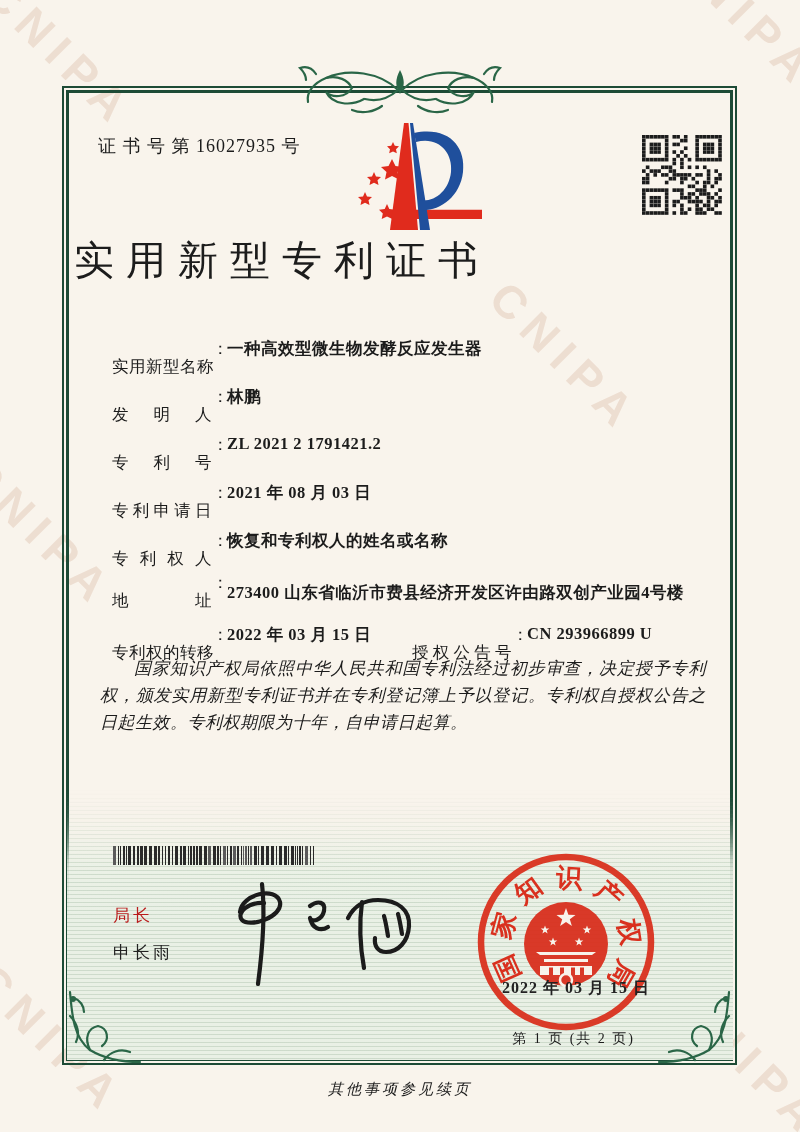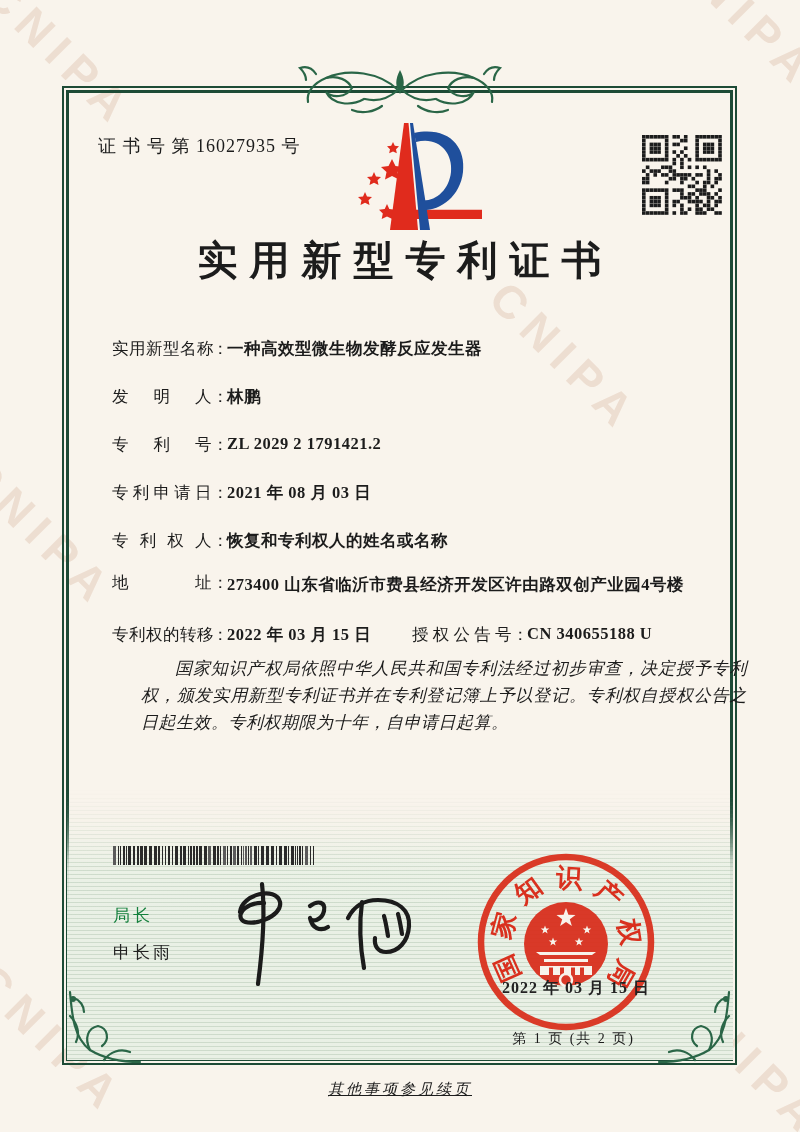--- a/index.html
+++ b/index.html
@@ -37,52 +37,52 @@
   .ornament{position:absolute;z-index:2;}
   .orn-top{left:286px;top:56px;}
   .orn-bl{left:64px;top:990px;}
   .orn-br{left:657px;top:990px;}
   
   .cert-no{position:absolute;left:98px;top:134px;font-size:18px;letter-spacing:1px;z-index:2;}
   .logo{position:absolute;left:332px;top:116px;z-index:2;}
   .qr{position:absolute;left:642px;top:135px;z-index:2;}
   .title{
     position:absolute;left:62px;top:233px;width:675px;z-index:2;
-    text-align:center;font-size:40px;font-weight:bold;
+    text-align:left;font-size:40px;font-weight:normal;
     letter-spacing:12px;text-indent:12px;
   }
   
   .row{position:absolute;left:112px;font-size:16.5px;letter-spacing:0.5px;z-index:2;white-space:nowrap;}
-  .row .lab{display:inline-block;width:100px;text-align:justify;text-align-last:justify;vertical-align:top;}
+  .row .lab{display:inline-block;width:100px;text-align:justify;text-align-last:justify;vertical-align:top;margin-top:18px;}
   .row .col{display:inline-block;width:15px;vertical-align:top;}
   .row .val{display:inline-block;vertical-align:top;white-space:normal;font-weight:bold;}
   .r1{top:338px}.r2{top:386px}.r3{top:434px}.r4{top:482px}.r5{top:530px}
-  .r6{top:572px}.r6 .val{width:482px;line-height:25px;}
+  .r6{top:572px}.r6 .val{width:482px;line-height:25px;margin-top:8px;}
   .r7{top:624px}
   .pair2{position:absolute;left:300px;top:0;white-space:nowrap;}
   
-  .paras{position:absolute;left:100px;top:655px;width:606px;z-index:2;margin-left:41px;}
+  .paras{position:absolute;left:100px;top:655px;width:606px;z-index:2;}
   .paras p{
     margin:0;text-indent:2em;font-size:17px;line-height:27px;
     font-style:italic;letter-spacing:0.5px;text-align:justify;
   }
   
   .barcode{position:absolute;left:113px;top:846px;z-index:2;}
   .signer-title{position:absolute;left:113px;top:904px;z-index:2;
-    font-family:Liberation Mono, monospace;font-size:17px;letter-spacing:3px;color:#15803d;}
+    font-family:Liberation Mono, monospace;font-size:17px;letter-spacing:3px;color:#b91c1c;}
   .signer-name{position:absolute;left:113px;top:941px;z-index:2;
     font-family:Liberation Sans, sans-serif;font-size:17px;letter-spacing:3px;color:#222;}
   .signature{position:absolute;left:212px;top:876px;z-index:2;}
   .seal{position:absolute;left:474px;top:850px;z-index:2;}
   .seal-date{position:absolute;left:502px;top:978px;z-index:3;
     font-size:16px;font-weight:bold;letter-spacing:1px;color:#222;}
   .page-indicator{position:absolute;left:62px;top:1030px;width:573px;z-index:2;
     text-align:right;font-size:14px;letter-spacing:2px;}
   .continuation{position:absolute;left:0;top:1080px;width:800px;z-index:2;
-    text-align:center;font-size:15px;font-style:italic;letter-spacing:3px;text-decoration:underline;}
+    text-align:center;font-size:15px;font-style:italic;letter-spacing:3px;}
 </style>
 </head>
 <body>
 
 <div class="wm" style="left:-35px;top:25px">CNIPA</div>
 <div class="wm" style="left:648px;top:-14px">CNIPA</div>
 <div class="wm" style="left:-55px;top:505px">CNIPA</div>
 <div class="wm" style="left:470px;top:330px">CNIPA</div>
 <div class="wm" style="left:-45px;top:1012px">CNIPA</div>
 <div class="wm" style="left:655px;top:1035px">CNIPA</div>
@@ -377,35 +377,35 @@
 
 <div class="title">实用新型专利证书</div>
 
 <div class="row r1">
   <span class="lab">实用新型名称</span><span class="col">：</span><span class="val">一种高效型微生物发酵反应发生器</span>
 </div>
 <div class="row r2">
   <span class="lab">发明人</span><span class="col">：</span><span class="val">林鹏</span>
 </div>
 <div class="row r3">
-  <span class="lab">专利号</span><span class="col">：</span><span class="val">ZL 2029 2 1791421.2</span>
+  <span class="lab">专利号</span><span class="col">：</span><span class="val">ZL 2021 2 1791421.2</span>
 </div>
 <div class="row r4">
   <span class="lab">专利申请日</span><span class="col">：</span><span class="val">2021 年 08 月 03 日</span>
 </div>
 <div class="row r5">
   <span class="lab">专利权人</span><span class="col">：</span><span class="val">恢复和专利权人的姓名或名称</span>
 </div>
 <div class="row r6">
   <span class="lab">地址</span><span class="col">：</span><span class="val">273400 山东省临沂市费县经济开发区许由路双创产业园4号楼</span>
 </div>
 <div class="row r7">
   <span class="lab">专利权的转移</span><span class="col">：</span><span class="val">2022 年 03 月 15 日</span>
   <span class="pair2">
-    <span class="lab">授权公告号</span><span class="col">：</span><span class="val">CN 340655188 U</span>
+    <span class="lab">授权公告号</span><span class="col">：</span><span class="val">CN 293966899 U</span>
   </span>
 </div>
 
 <div class="paras">
   <p>国家知识产权局依照中华人民共和国专利法经过初步审查，决定授予专利权，颁发实用新型专利证书并在专利登记簿上予以登记。专利权自授权公告之日起生效。专利权期限为十年，自申请日起算。</p>
 </div>
 
 <svg class="barcode" id="barcode-svg" width="205" height="19" viewBox="0 0 205 19">
     <rect x="0" y="0" width="3" height="19" fill="#5a5a5a"></rect>
     <rect x="5" y="0" width="1" height="19" fill="#2a2a2a"></rect>

